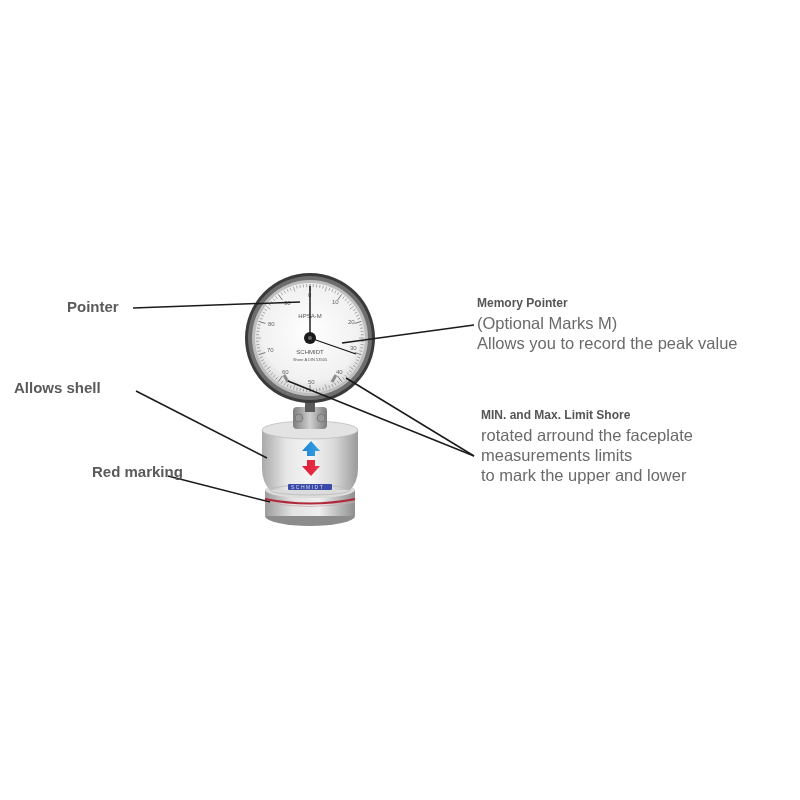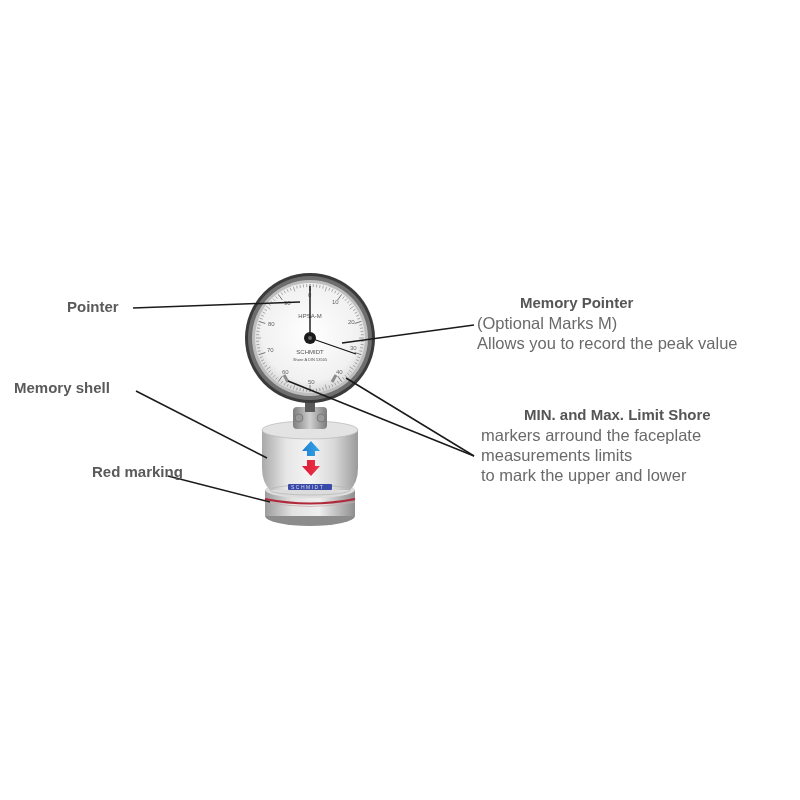--- a/index.html
+++ b/index.html
@@ -1,20 +1,20 @@
 <!DOCTYPE html>
 <html><head>
   <meta charset="utf-8">
   <style>
     html, body { margin: 0; padding: 0; background: #ffffff; }
     body { width: 800px; height: 800px; position: relative; overflow: hidden; font-family: "Liberation Sans", sans-serif; }
     .label { position: absolute; color: #5a5a5a; white-space: nowrap; }
     .label.bold { font-weight: bold; font-size: 15px; }
     .desc { position: absolute; color: #6a6a6a; font-size: 16.5px; line-height: 20px; white-space: nowrap; }
-    .desc .title { font-weight: bold; color: #555; font-size: 15px; display: block; margin-left: 43px; }
+    .desc .title { font-weight: bold; color: #555; font-size: 12px; display: block; }
     svg.canvas { position: absolute; left: 0; top: 0; }
     .dial-num { font-family: "Liberation Sans", sans-serif; font-size: 6px; fill: #666; }
     .dial-txt { font-family: "Liberation Sans", sans-serif; fill: #555; }
     .blue-plate-txt { font-family: "Liberation Sans", sans-serif; font-size: 5px; fill: #dde; letter-spacing: 1.5px; }
   </style>
 </head>
 <body>
 
 <svg class="canvas" width="800" height="800" viewBox="0 0 800 800">
   <defs>
@@ -227,27 +227,27 @@
     <line x1="133" y1="308" x2="300" y2="302"></line>
     <line x1="136" y1="391" x2="267" y2="458"></line>
     <line x1="168" y1="476" x2="270" y2="502"></line>
     <line x1="474" y1="325" x2="342" y2="343"></line>
     <line x1="474" y1="456" x2="346" y2="378"></line>
     <line x1="474" y1="456" x2="288" y2="381"></line>
   </g>
 </svg>
 
 <div class="label bold" style="left:67px; top:298px;">Pointer</div>
-<div class="label bold" style="left:14px; top:379px;">Memory shell</div>
+<div class="label bold" style="left:14px; top:379px;">Allows shell</div>
 <div class="label bold" style="left:48px; top:463px;margin-left:44px;">Red marking</div>
 
 <div class="desc" style="left:477px; top:293px;">
   <span class="title">Memory Pointer</span>
   <span style="display:block">(Optional Marks M)</span>
   <span style="display:block">Allows you to record the peak value</span>
 </div>
 
 <div class="desc" style="left:481px; top:405px;">
   <span class="title">MIN. and Max. Limit Shore</span>
-  <span style="display:block">markers arround the faceplate</span>
+  <span style="display:block">rotated arround the faceplate</span>
   <span style="display:block">measurements limits</span>
   <span style="display:block">to mark the upper and lower</span>
 </div>
 
 </body></html>

